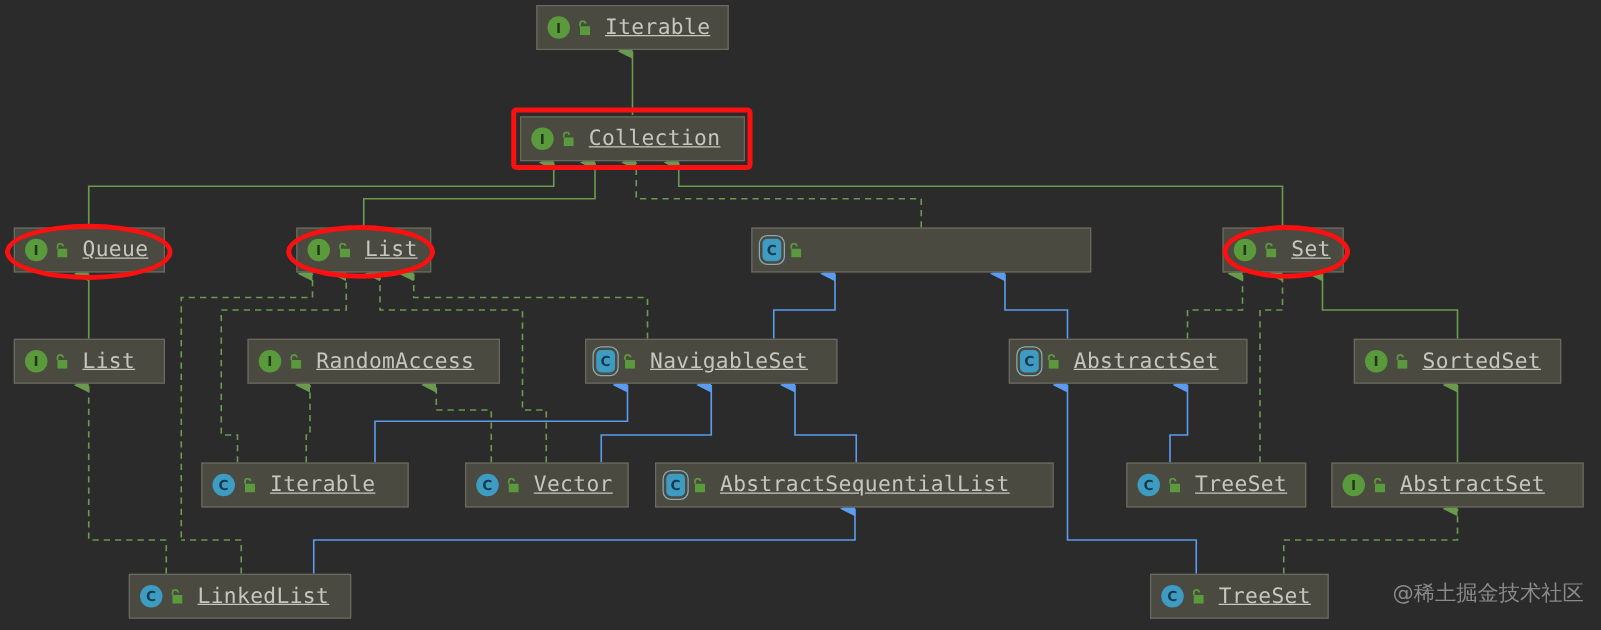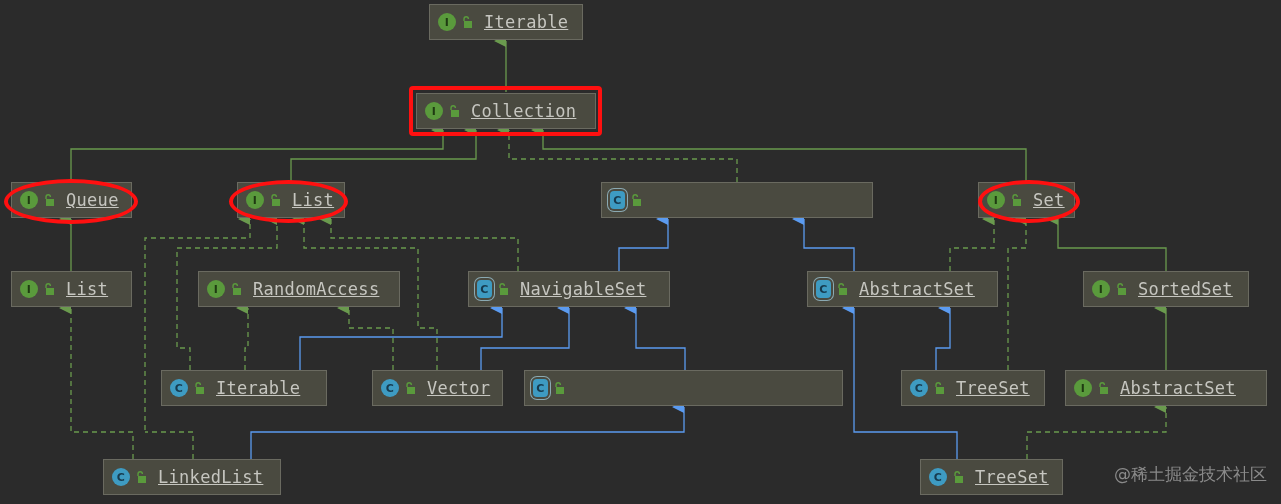--- a/index.html
+++ b/index.html
@@ -213,20 +213,21 @@
     </svg>
   <span class="label">Vector</span>
 </div>
 
 <div class="node" style="left:524px;top:370px;width:319px;">
   <span class="badge abs">C</span>
   <svg class="lock" viewBox="0 0 10 12">
       <path d="M2,5 V3 a2.2,2.2 0 0 1 4.4,0" stroke="#5a9a3c" stroke-width="1.4" fill="none"></path>
       <rect x="2" y="5" width="8" height="7" fill="#5a9a3c"></rect>
     </svg>
+  <span class="label">AbstractSequentialList</span>
 </div>
 
 <div class="node" style="left:901px;top:370px;width:144px;">
   <span class="badge cls">C</span>
   <svg class="lock" viewBox="0 0 10 12">
       <path d="M2,5 V3 a2.2,2.2 0 0 1 4.4,0" stroke="#5a9a3c" stroke-width="1.4" fill="none"></path>
       <rect x="2" y="5" width="8" height="7" fill="#5a9a3c"></rect>
     </svg>
   <span class="label">TreeSet</span>
 </div>

